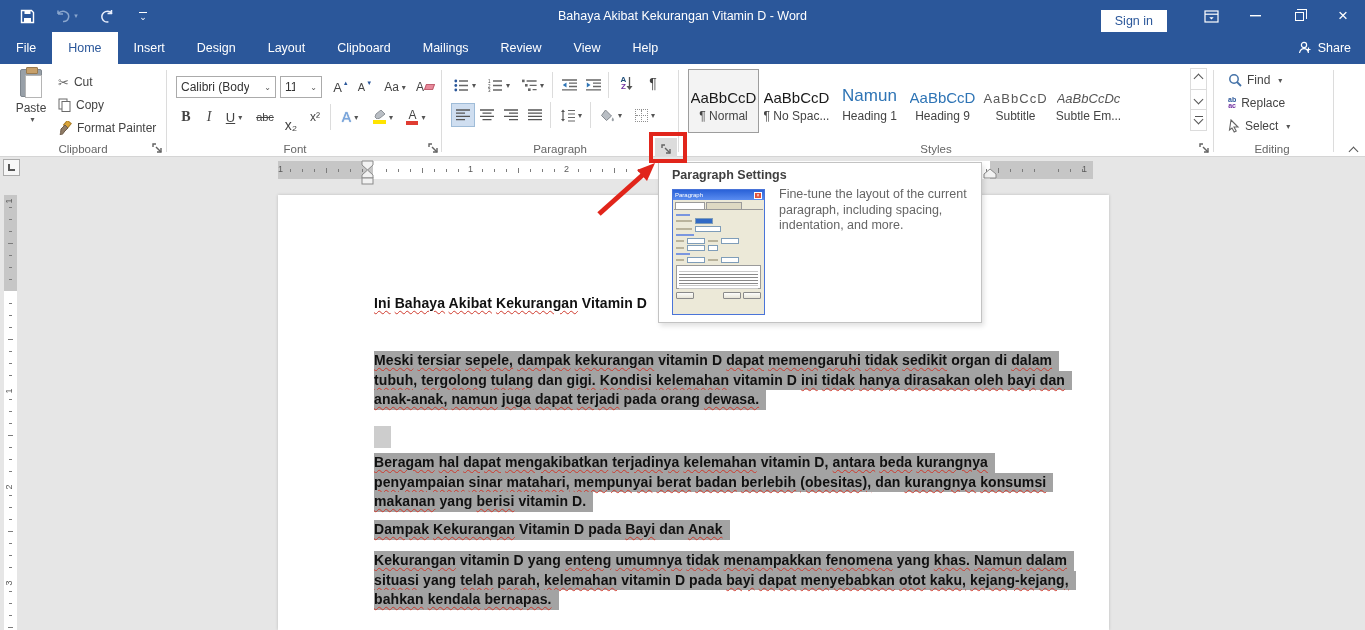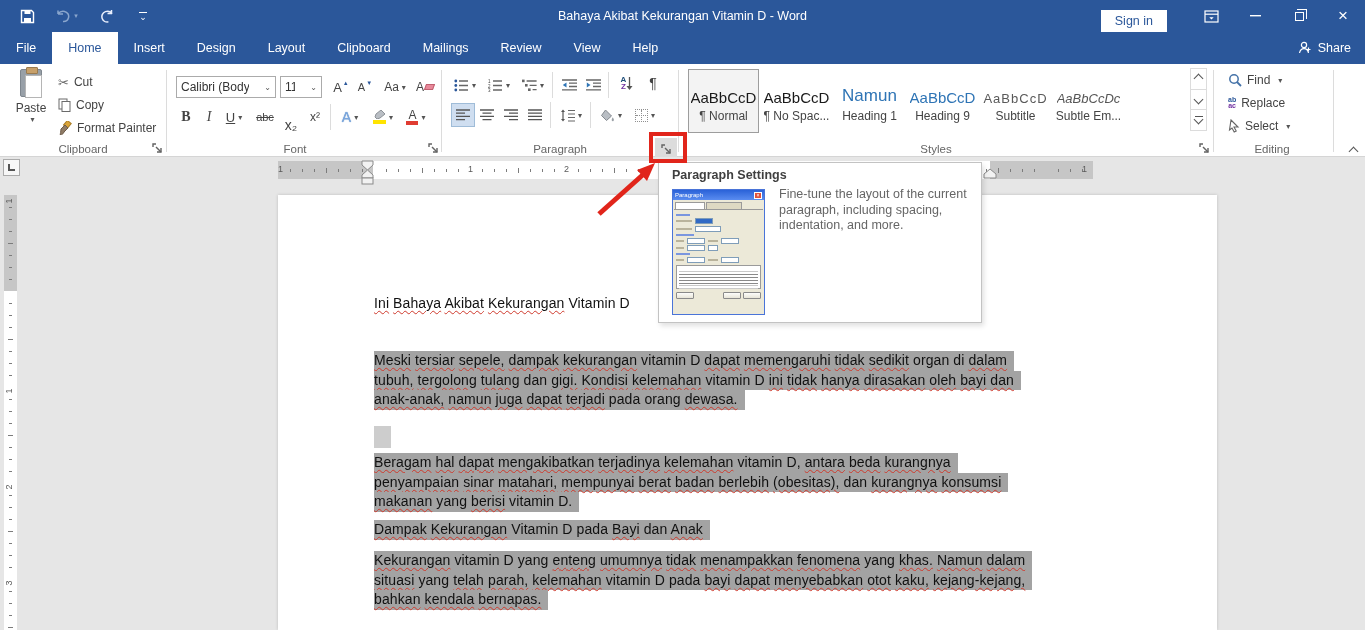--- a/index.html
+++ b/index.html
@@ -50,21 +50,21 @@
   .stylecard { width:71px; height:64px; display:flex; flex-direction:column; align-items:center; justify-content:center; gap:3px; cursor:pointer; border:1px solid transparent; }
   .stylecard.sel { border:1px solid #9d9d9d; background:#f3f3f3; }
   .stylecard .pv { height:26px; display:flex; align-items:flex-end; white-space:nowrap; overflow:hidden; max-width:66px; }
   .stylecard .nm { font-size:12px; color:#444; white-space:nowrap; overflow:hidden; max-width:66px; }
   .scrollstrip { position:absolute; left:1190px; top:5px; width:17px; }
   .sbtn { width:17px; height:21.5px; border:1px solid #dcdcdc; background:#fff; display:flex; flex-direction:column; align-items:center; justify-content:center; font-size:7px; color:#555; cursor:pointer; margin-top:-1px; }
   .chev { width:7px; height:7px; border-left:1.6px solid #555; border-top:1.6px solid #555; transform:rotate(45deg); }
 
   
   .docarea { position:absolute; left:0; top:157px; width:1365px; height:473px; background:#e6e6e6; }
-  .page { position:absolute; left:278px; top:38px; width:939px; height:435px; background:#fff; box-shadow:0 0 3px rgba(0,0,0,.18); }
+  .page { position:absolute; left:278px; top:38px; width:831px; height:435px; background:#fff; box-shadow:0 0 3px rgba(0,0,0,.18);font-weight:bold; }
   .tabsel { position:absolute; left:3px; top:2px; width:17px; height:17px; background:#f7f7f7; border:1px solid #ababab; display:flex; align-items:center; justify-content:center; cursor:pointer; }
   .tabsel .lglyph { width:7px; height:7px; border-left:2px solid #555; border-bottom:2px solid #555; }
   .hruler { position:absolute; left:278px; top:4px; width:815px; height:18px; background:#fff; cursor:default; }
   .hruler .mz { position:absolute; top:0; height:18px; background:#c6c6c6; }
   .vruler { position:absolute; left:4px; top:38px; width:13px; height:435px; background:#fff; cursor:default; }
   .vruler .mz { position:absolute; left:0; width:13px; background:#c6c6c6; }
   .tickh { position:absolute; width:1px; background:#7c7c7c; }
   .tickv { position:absolute; height:1px; background:#7c7c7c; }
   .rnum { position:absolute; font-size:9px; color:#5a5a5a; }
 

